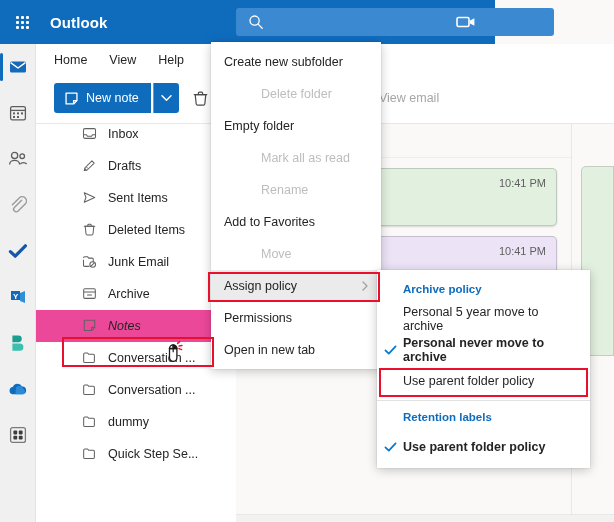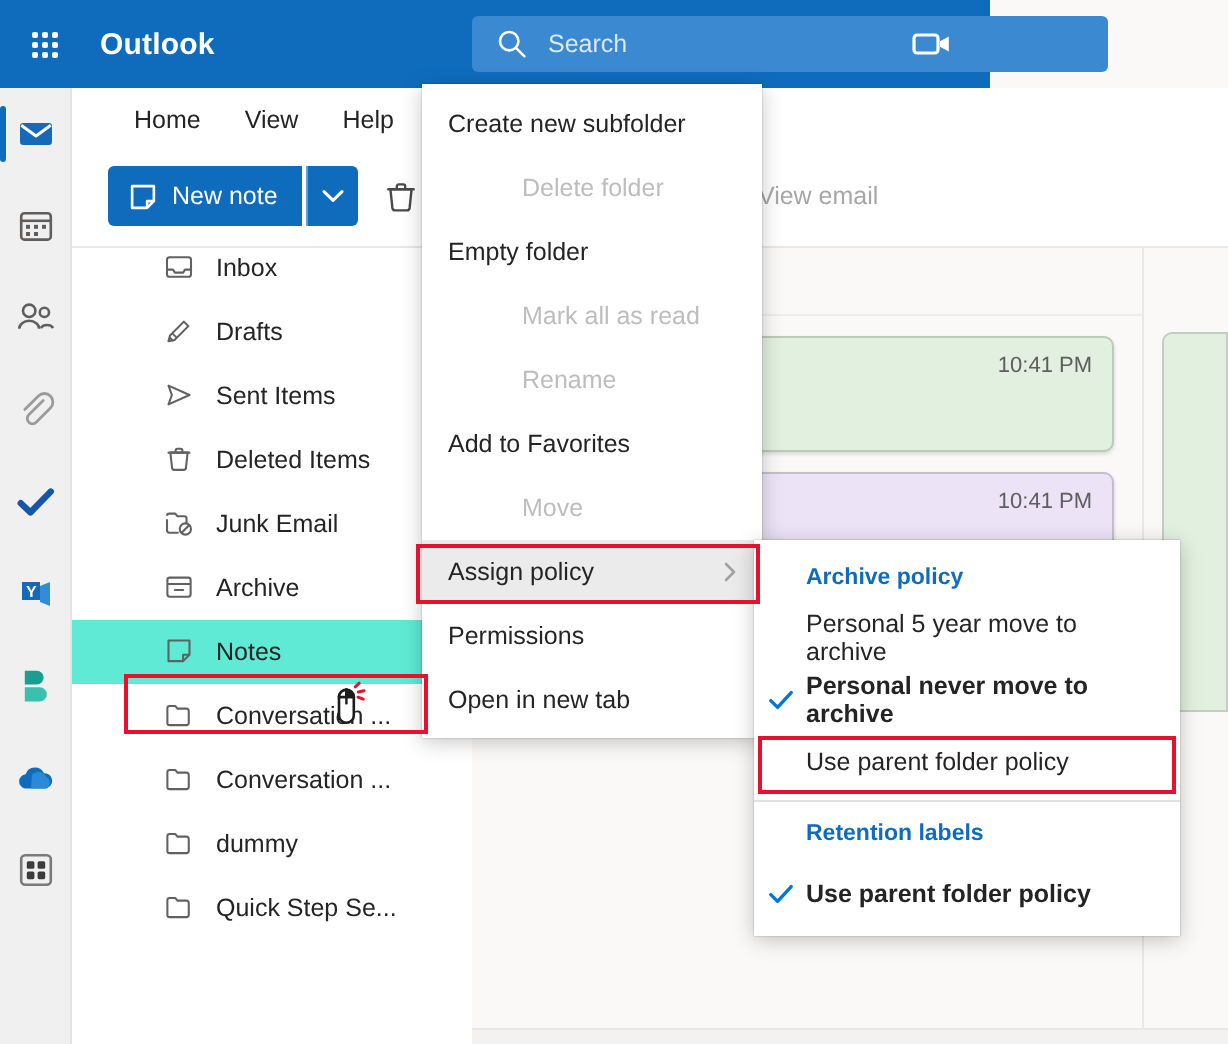--- a/index.html
+++ b/index.html
@@ -90,42 +90,42 @@
   .folder-row {
     height: 32px;
     display: flex; align-items: center;
     padding-left: 46px; padding-right: 8px;
     font-size: 12.5px; color: #242424;
     cursor: pointer;
     position: relative;
   }
   .folder-row .fi { width: 16px; height: 16px; margin-right: 10px; flex: none; }
   .folder-row .flabel { white-space: nowrap; overflow: hidden; text-overflow: ellipsis; }
-  .folder-row.selected { background: #5eead4; }
+  .folder-row.selected { background: #ec4899; font-style: italic; }
   .folder-count { margin-left: auto; font-size: 12px; color: #242424; padding-right: 4px; }
 
   
   #mouse-cursor {
     position: absolute;
     left: 160px; top: 339px;
     width: 26px; height: 26px;
     pointer-events: none;
     z-index: 30;
   }
 
   
   #cmdbar {
     position: absolute; left: 36px; top: 44px;
     width: 578px; height: 80px;
     background: #ffffff;
     border-bottom: 1px solid #e8e8e8;
   }
   #ribbontabs {
     display: flex; align-items: center;
-    height: 32px; padding-left: 18px; gap: 22px; margin-left: 13px;
+    height: 32px; padding-left: 18px; gap: 22px;
   }
   .ribbon-tab {
     font-size: 12.5px; color: #242424; cursor: pointer;
   }
   #actionrow {
     display: flex; align-items: center;
     height: 44px; padding-left: 18px; gap: 2px;
   }
   #newnote-btn {
     display: flex; align-items: center;
@@ -275,21 +275,20 @@
           <i></i>
       </div>
     </div>
     <div id="brand">Outlook</div>
 
     <div id="searchbox">
       <svg class="mag" viewBox="0 0 16 16">
         <circle cx="6.6" cy="6.6" r="4.6" fill="none" stroke="#ffffff" stroke-width="1.3"></circle>
         <line x1="10.1" y1="10.1" x2="14.2" y2="14.2" stroke="#ffffff" stroke-width="1.3" stroke-linecap="round"></line>
       </svg>
-      <input id="search-input" type="text" placeholder="Search" style="">
     </div>
 
     <svg id="teams-btn" viewBox="0 0 22 20">
       <rect x="2" y="5.5" width="12" height="9" rx="1.6" fill="none" stroke="#ffffff" stroke-width="1.6"></rect>
       <path d="M15 8.6 L19.4 6.2 V13.8 L15 11.4 Z" fill="#ffffff"></path>
     </svg>
   </div>
 
   <div id="rail">
     <div class="rail-item sel">

